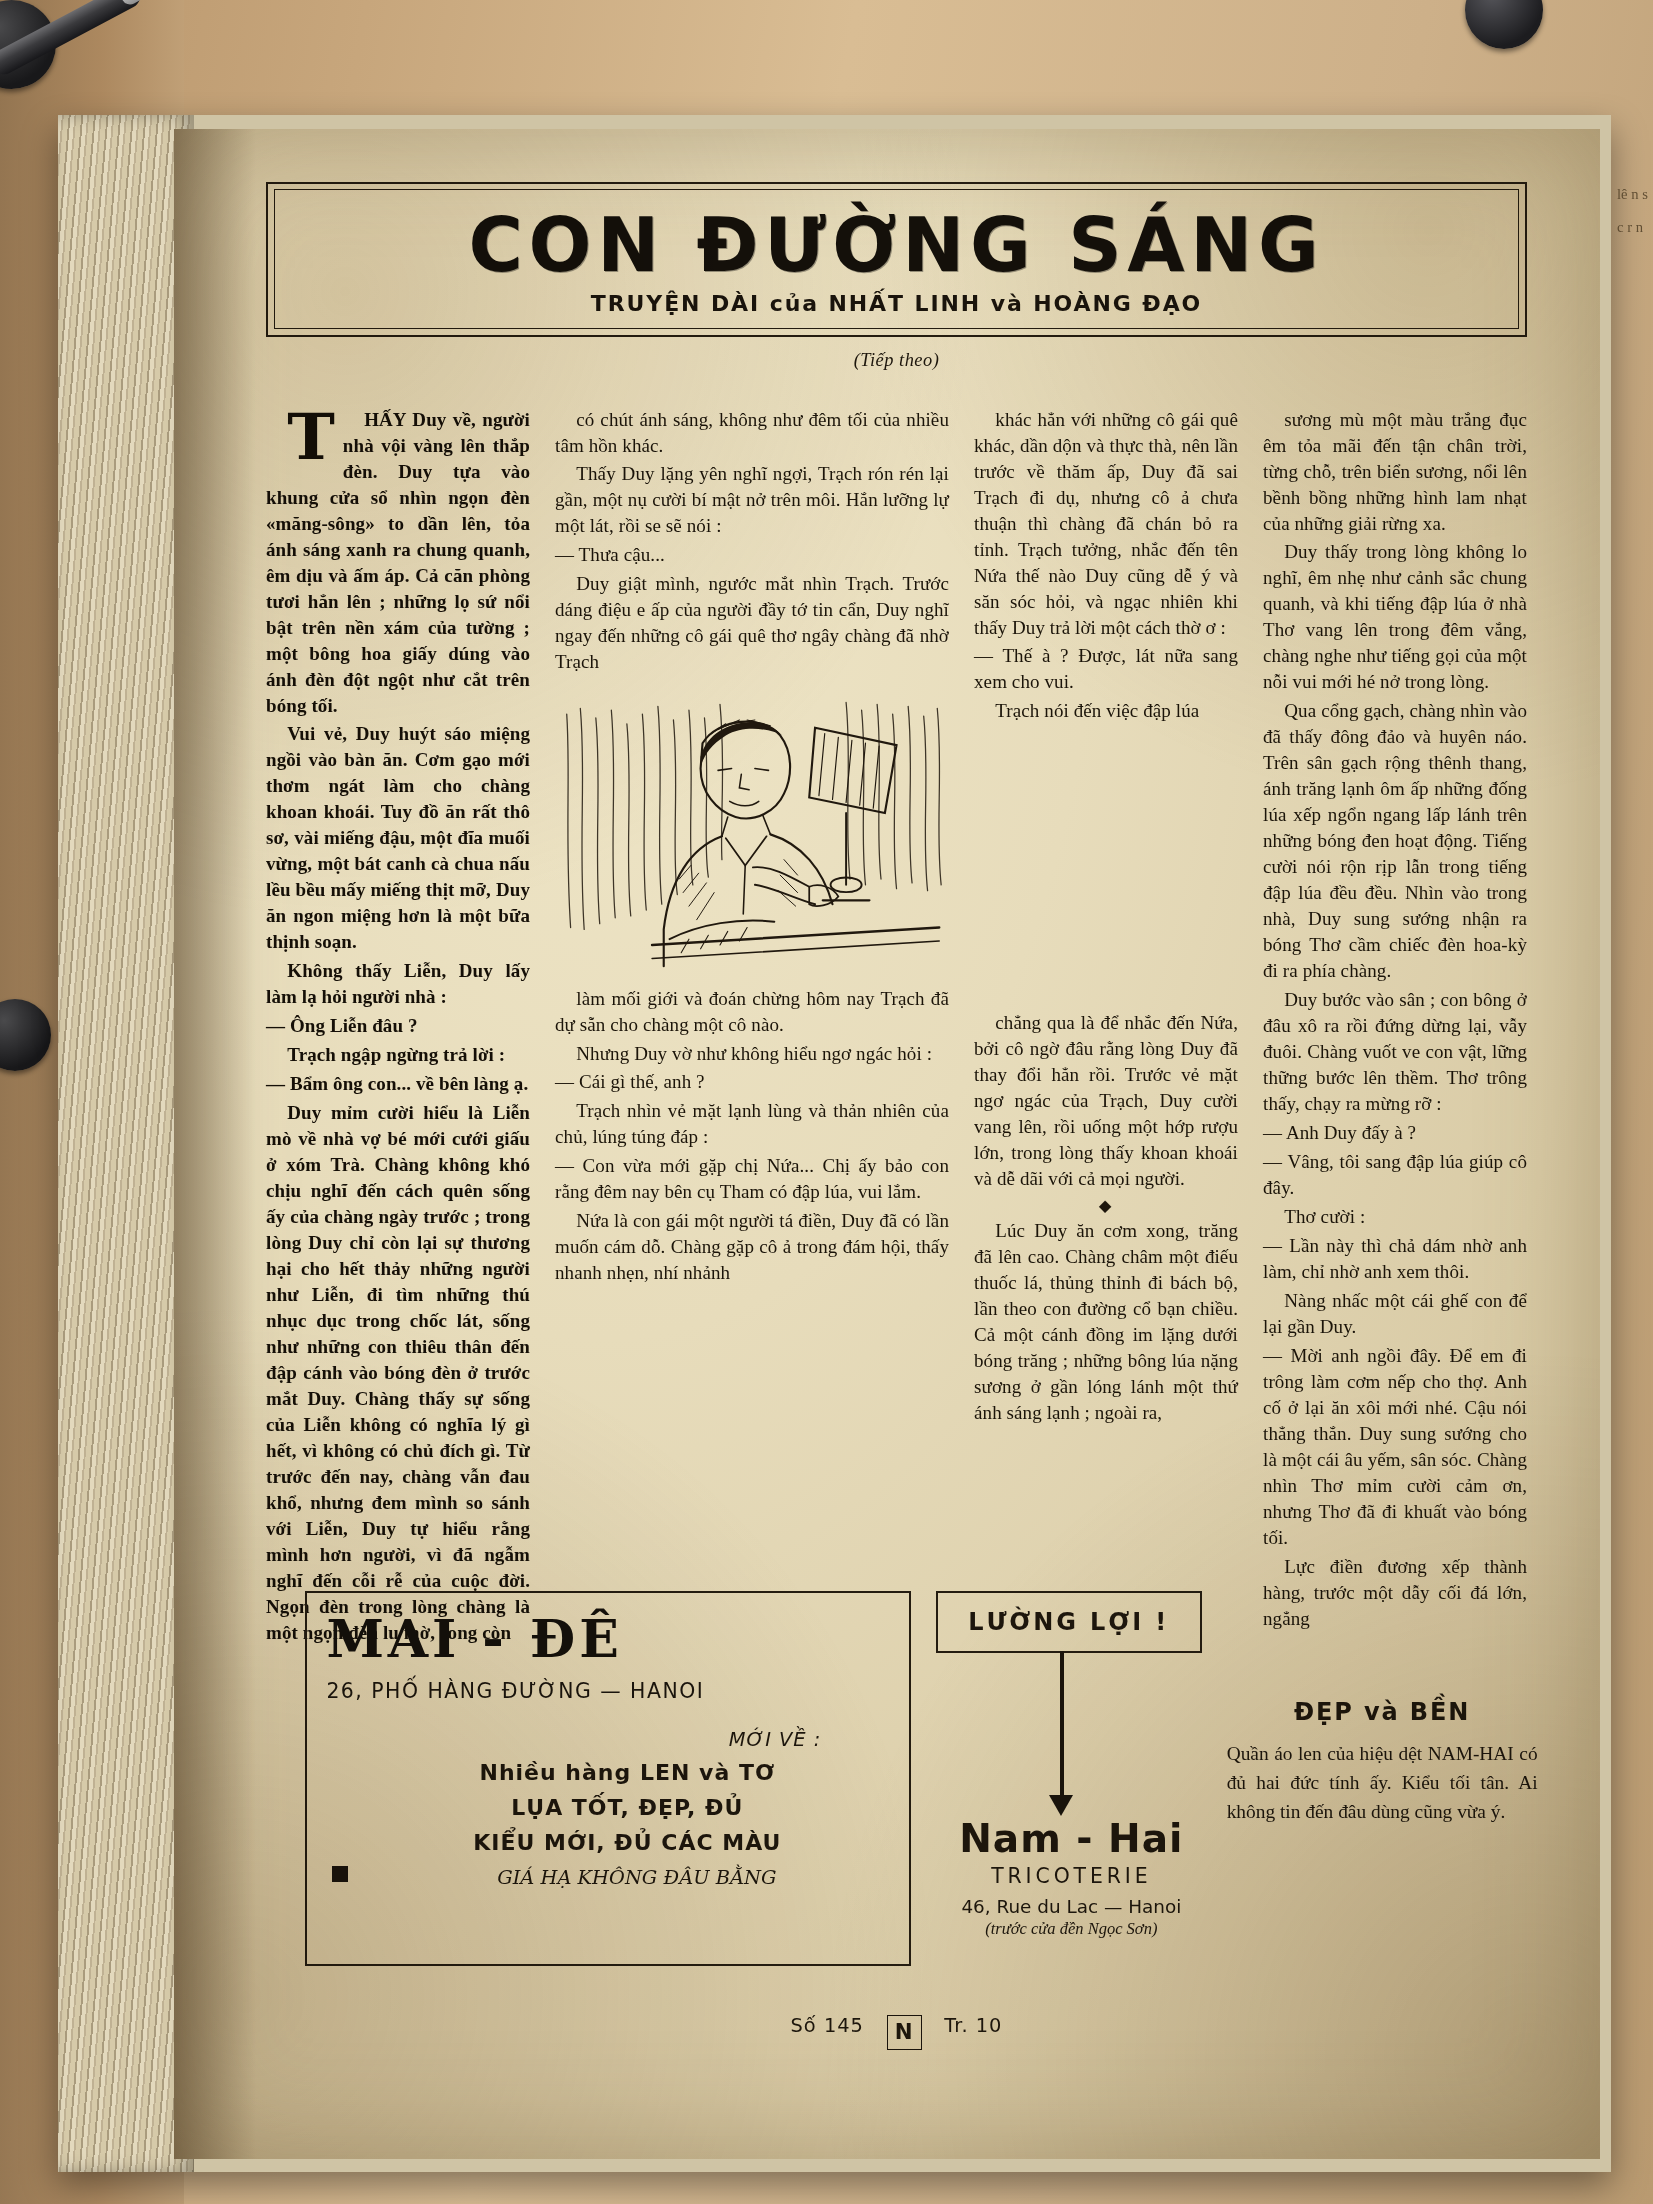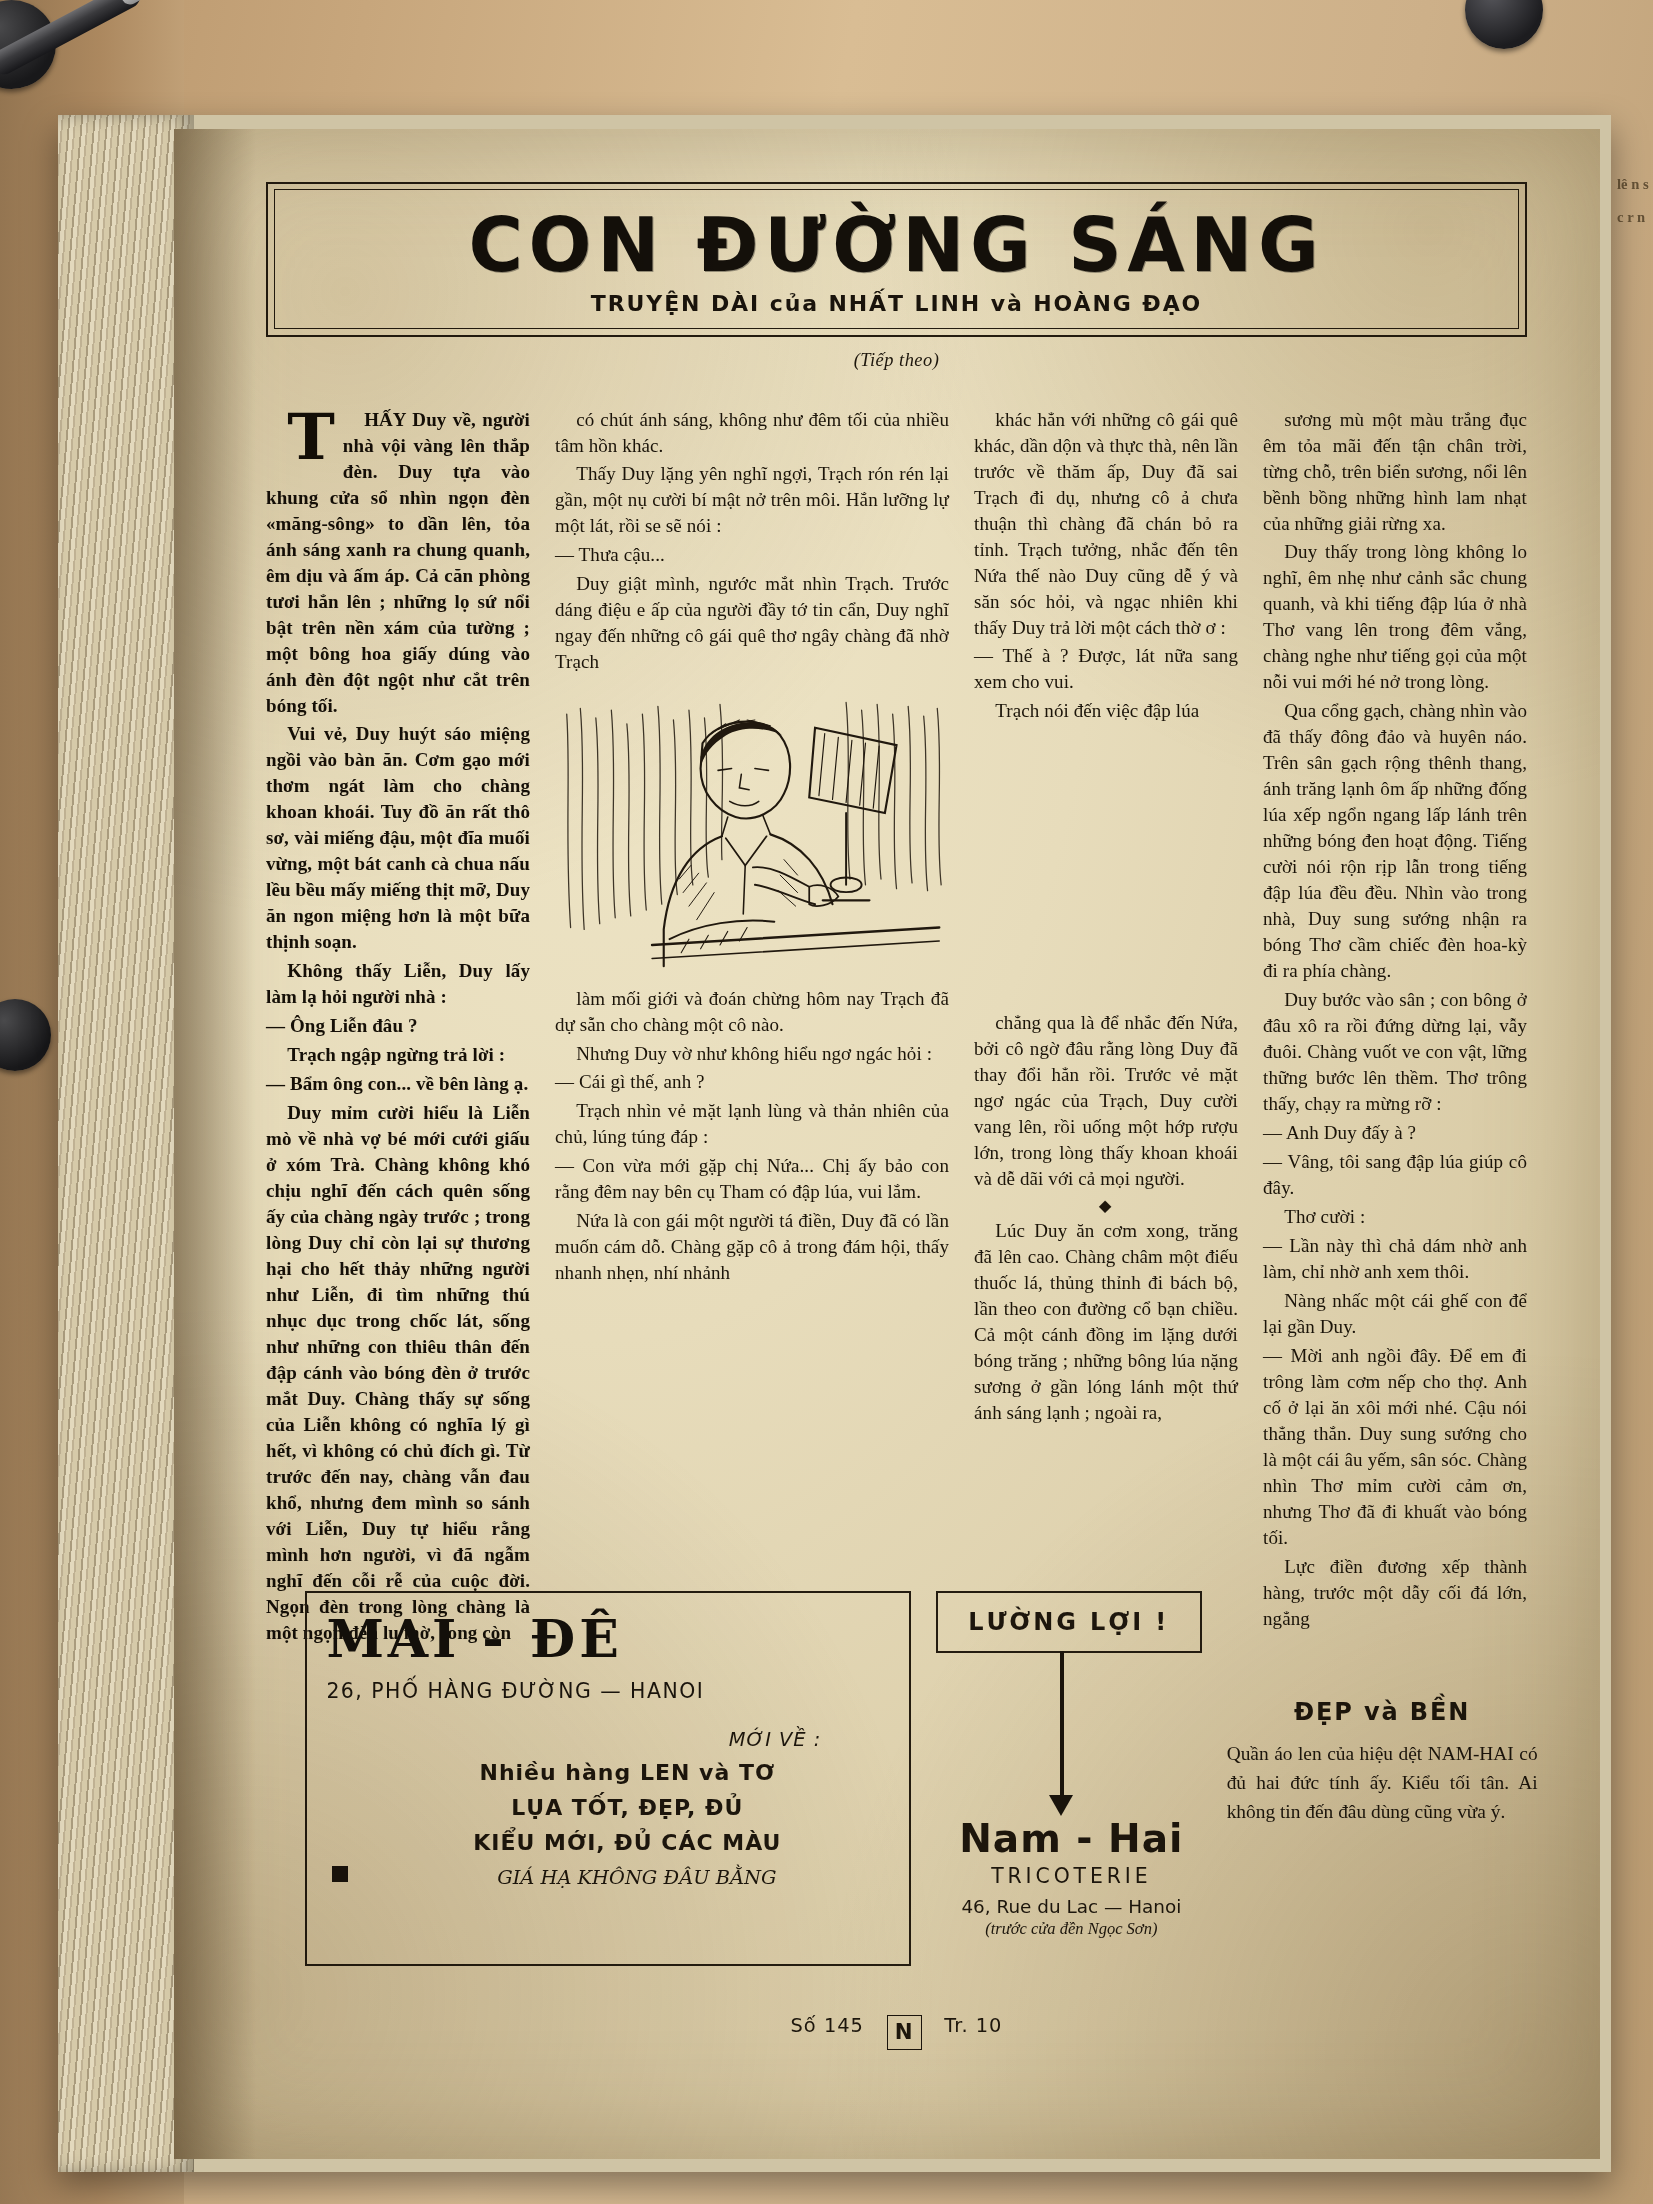--- a/index.html
+++ b/index.html
@@ -225,22 +225,22 @@
   #footer{
     position:absolute;left:0;top:1832px;width:1261px;text-align:center;
     font-family:"DejaVu Sans", sans-serif;font-size:19.4px;letter-spacing:1px;
   }
   #footer .logo{
     display:inline-block;width:33px;height:33px;border:1.9px solid #1a140c;
     font-weight:bold;font-size:21.3px;line-height:31px;margin:0 15.5px;vertical-align:-7.8px;
   }
   
   #facing{
-    position:absolute;left:1617px;top:168px;width:33px;
-    font-size:14.6px;line-height:33px;color:#4a3a22;opacity:.8;font-weight:bold;
+    position:absolute;left:1617px;top:178px;width:33px;
+    font-size:14.6px;line-height:33px;color:#4a3a22;opacity:.8;
   }
 </style>
 </head>
 <body>
 
 <div id="desk">
   <div class="knob" id="knob1"></div>
   <div class="knob" id="knob2"></div>
   <div class="knob" id="knob3"></div>
   <div class="pen">

